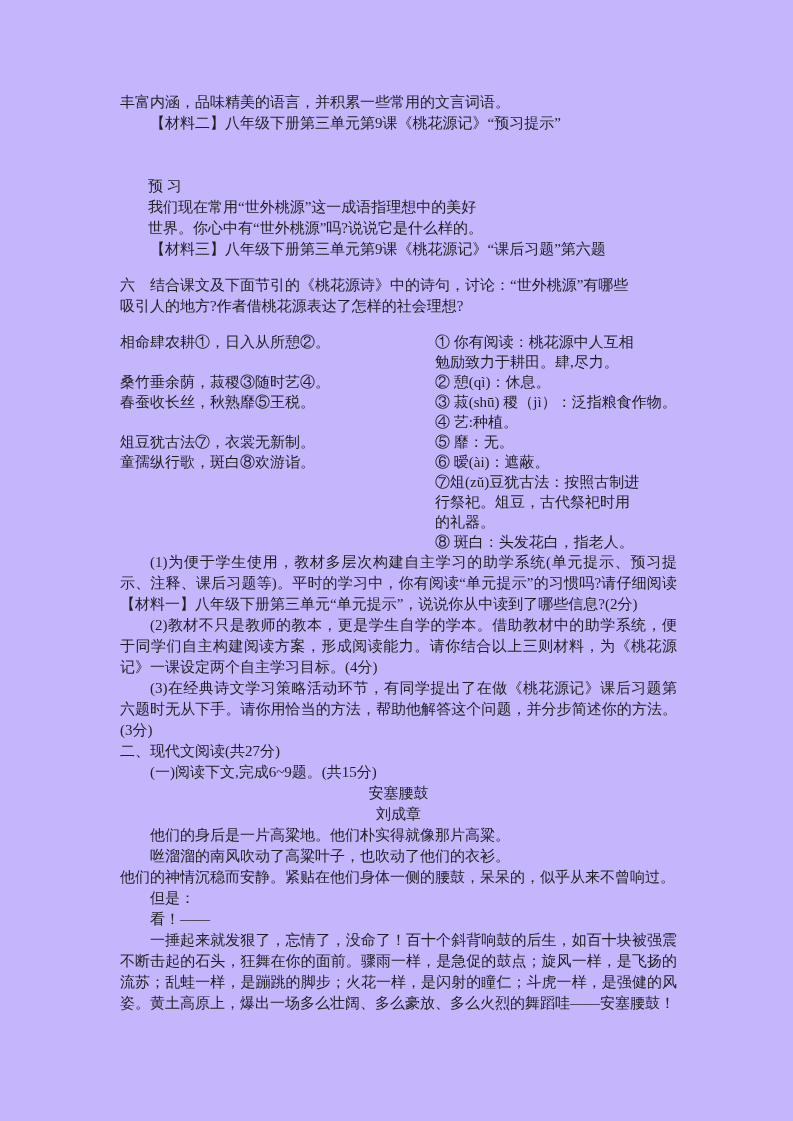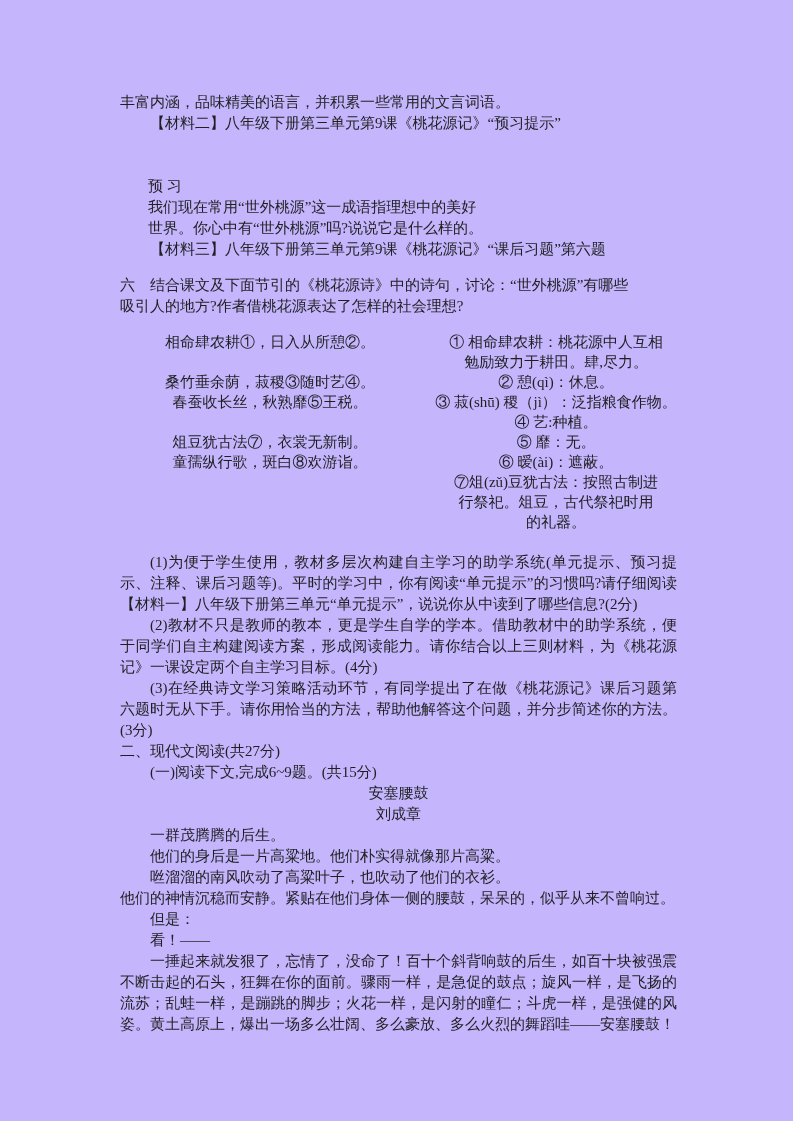--- a/index.html
+++ b/index.html
@@ -25,21 +25,21 @@
   .preview{margin-top:42px;margin-left:28px;}
   .pv-title{padding-left:63px;}
   .pv-l1{padding-left:95px;}
   .pv-l2{padding-left:50px;}
   .pv-l3{padding-left:83px;}
   
   .q6{margin-top:15px;}
   .q6-l1{padding-left:28px;}
   .q6-l2{padding-left:65px;}
   
-  .poem{position:relative;height:220px;margin-top:15px;font-size:15px;line-height:20px;text-align:center;}
+  .poem{position:relative;height:220px;margin-top:15px;font-size:15px;line-height:20px;}
   .poem p{margin:0;}
   .poem-left{position:absolute;left:0;top:0;width:300px;}
   .poem-notes{position:absolute;left:315px;top:0;width:242px;}
   .blank-line{height:20px;}
   .pl0{padding-left:0;}
   .pl10{padding-left:10px;}
   .pl15{padding-left:15px;}
   .pl20{padding-left:20px;}
   .pl32{padding-left:32px;}
   .pl35{padding-left:35px;}
@@ -76,44 +76,44 @@
       <div class="poem-left">
         <p class="pl63">相命肆农耕①，日入从所憩②。</p>
         <p class="blank-line"></p>
         <p class="pl92">桑竹垂余荫，菽稷③随时艺④。</p>
         <p class="pl92">春蚕收长丝，秋熟靡⑤王税。</p>
         <p class="blank-line"></p>
         <p class="pl92">俎豆犹古法⑦，衣裳无新制。</p>
         <p class="pl20">童孺纵行歌，斑白⑧欢游诣。</p>
       </div>
       <div class="poem-notes">
-        <p class="pl10">① 相命肆农耕：桃花源中人互相</p>
+        <p class="pl10">① 你有阅读：桃花源中人互相</p>
         <p class="pl0">勉励致力于耕田。肆,尽力。</p>
         <p class="pl0">② 憩(qì)：休息。</p>
         <p class="pl0">③ 菽(shū) 稷（jì）：泛指粮食作物。</p>
         <p class="pl0">④ 艺:种植。</p>
         <p class="pl20">⑤ 靡：无。</p>
         <p class="pl0">⑥ 暧(ài)：遮蔽。</p>
         <p class="pl15">⑦俎(zǔ)豆犹古法：按照古制进</p>
         <p class="pl35">行祭祀。俎豆，古代祭祀时用</p>
         <p class="pl32">的礼器。</p>
+        <p class="pl15">⑧ 斑白：头发花白，指老人。</p>
       </div>
     </div>
 
     <p class="para">(1)为便于学生使用，教材多层次构建自主学习的助学系统(单元提示、预习提示、注释、课后习题等)。平时的学习中，你有阅读“单元提示”的习惯吗?请仔细阅读【材料一】八年级下册第三单元“单元提示”，说说你从中读到了哪些信息?(2分)</p>
     <p class="para">(2)教材不只是教师的教本，更是学生自学的学本。借助教材中的助学系统，便于同学们自主构建阅读方案，形成阅读能力。请你结合以上三则材料，为《桃花源记》一课设定两个自主学习目标。(4分)</p>
     <p class="para">(3)在经典诗文学习策略活动环节，有同学提出了在做《桃花源记》课后习题第六题时无从下手。请你用恰当的方法，帮助他解答这个问题，并分步简述你的方法。(3分)</p>
 
     <p>二、现代文阅读(共27分)</p>
     <p class="indent2">(一)阅读下文,完成6~9题。(共15分)</p>
 
     <p class="center essay-title">安塞腰鼓</p>
     <p class="center">刘成章</p>
 
-    <p class="para essay-p1">一群茂腾腾的后生。</p>
     <p class="para">他们的身后是一片高粱地。他们朴实得就像那片高粱。</p>
     <p class="para">咝溜溜的南风吹动了高粱叶子，也吹动了他们的衣衫。</p>
     <p class="para noindent gap-top">他们的神情沉稳而安静。紧贴在他们身体一侧的腰鼓，呆呆的，似乎从来不曾响过。</p>
     <p class="para">但是：</p>
     <p class="para">看！——</p>
     <p class="para">一捶起来就发狠了，忘情了，没命了！百十个斜背响鼓的后生，如百十块被强震不断击起的石头，狂舞在你的面前。骤雨一样，是急促的鼓点；旋风一样，是飞扬的流苏；乱蛙一样，是蹦跳的脚步；火花一样，是闪射的瞳仁；斗虎一样，是强健的风姿。黄土高原上，爆出一场多么壮阔、多么豪放、多么火烈的舞蹈哇——安塞腰鼓！</p>
 
   </div>
 </div>
 

